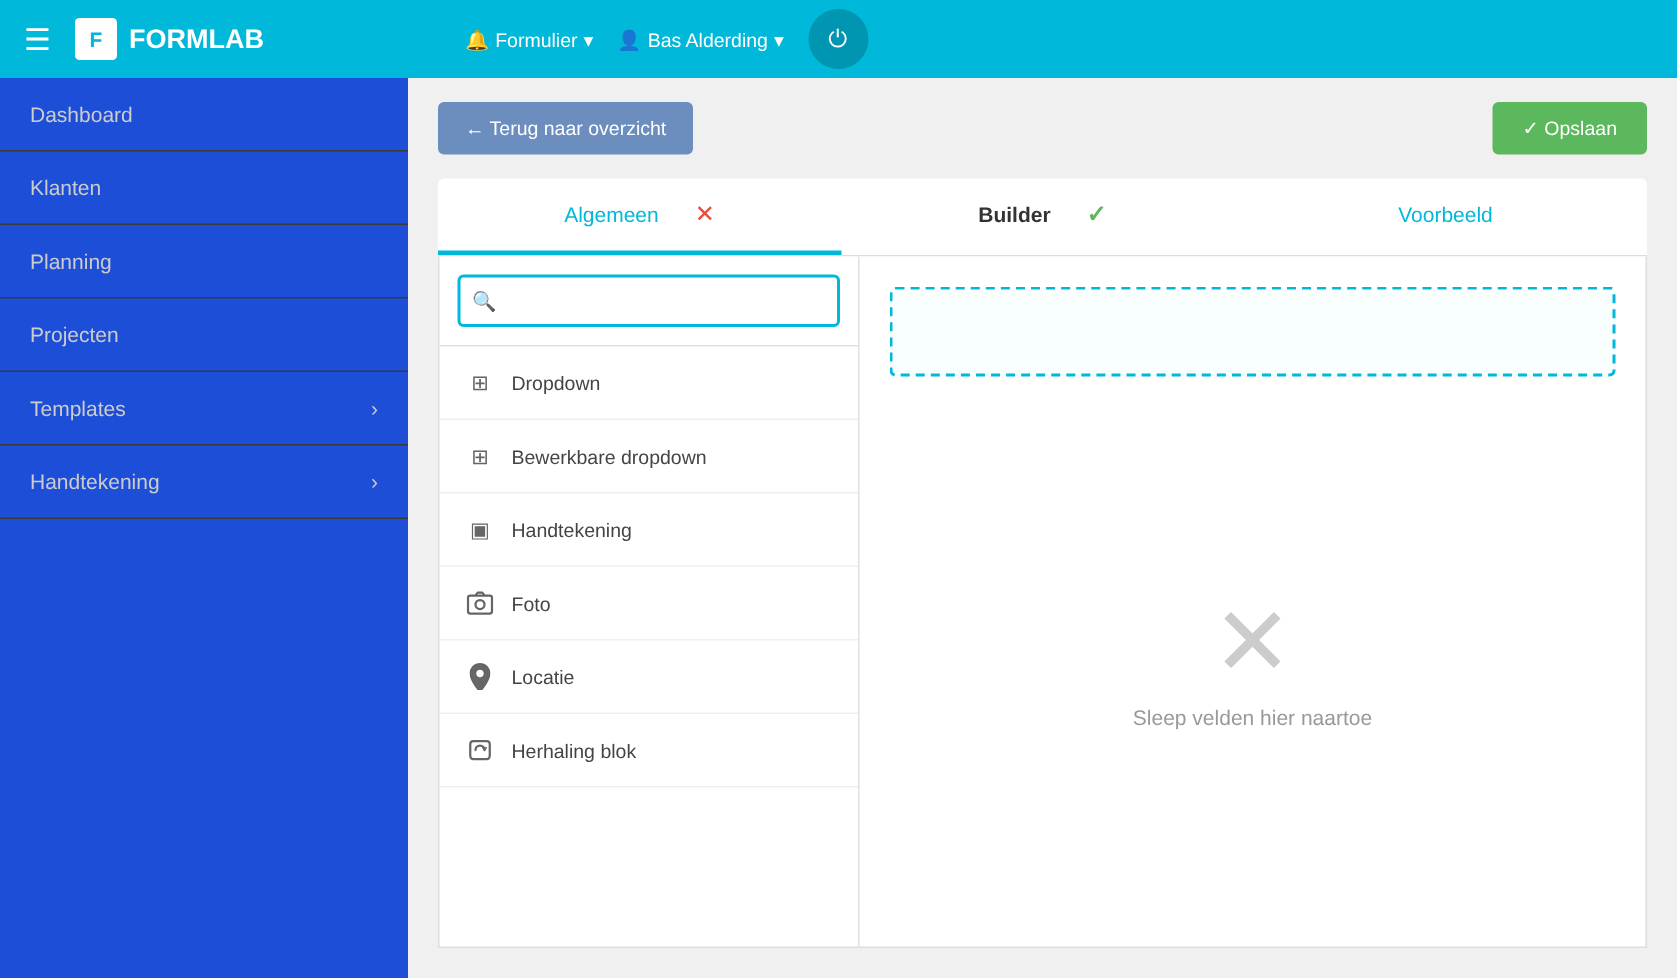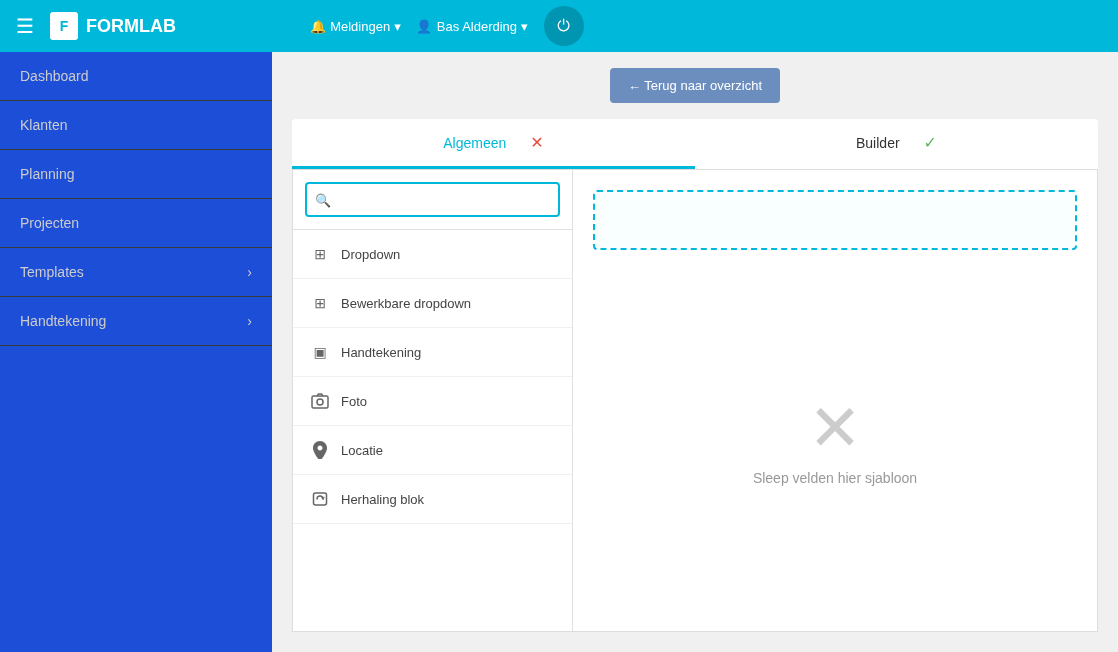--- a/index.html
+++ b/index.html
@@ -117,21 +117,20 @@
       overflow: hidden;
     }
 
     
     .action-bar {
       padding: 16px 20px;
       display: flex;
       align-items: center;
       justify-content: space-between;
       background: #f0f0f0;
-      flex-direction: column;
     }
     .back-btn {
       background: #6c8ebf;
       color: white;
       border: none;
       padding: 10px 18px;
       border-radius: 4px;
       font-size: 13px;
       cursor: pointer;
       display: flex;
@@ -170,20 +169,21 @@
       align-items: center;
       justify-content: center;
       gap: 24px;
     }
     .tab.active-blue {
       color: #00b8d9;
       border-bottom: 3px solid #00b8d9;
     }
     .tab.active-green {
       color: #333;
+      font-weight: bold;
     }
     .tab.preview-active {
       color: #00b8d9;
     }
     .tab-badge-red {
       color: #e74c3c;
       font-size: 16px;
     }
     .tab-badge-green {
       color: #5cb85c;
@@ -304,21 +304,21 @@
 
 <div class="header">
   <span class="hamburger">☰</span>
   <div class="header-logo">
     <div class="logo-icon">F</div>
     <span>FORMLAB</span>
   </div>
   <div class="header-right">
     <div class="header-notif">
       <span>🔔</span>
-      <span>Meldingen</span>
+      <span>Formulier</span>
       <span>▾</span>
     </div>
     <div class="header-user">
       <span>👤</span>
       <span>Bas Alderding</span>
       <span>▾</span>
     </div>
     <div class="header-power">
       <span>⏻</span>
     </div>
@@ -347,31 +347,35 @@
     <div class="sidebar-item">
       <span>Handtekening</span>
       <span>›</span>
     </div>
   </div>
 
   <div class="content">
 
     <div class="action-bar">
       <button class="back-btn">← Terug naar overzicht</button>
+      <button class="save-btn">✓ Opslaan</button>
     </div>
 
     <div class="tabs">
       <div class="tab active-blue">
         <span>Algemeen</span>
         <span class="tab-badge-red">✕</span>
       </div>
       <div class="tab active-green">
         <span>Builder</span>
         <span class="tab-badge-green">✓</span>
       </div>
+      <div class="tab preview-active">
+        <span>Voorbeeld</span>
+      </div>
     </div>
 
     <div class="builder-area">
 
       <div class="field-panel">
         <div class="search-box">
           <div class="search-wrapper">
             <span class="search-icon-inner">🔍</span>
             <input type="text" class="search-input" style="">
           </div>
@@ -417,20 +421,20 @@
             </div>
             <span>Herhaling blok</span>
           </div>
         </div>
       </div>
 
       <div class="drop-panel">
         <div class="drop-zone-top"></div>
         <div class="drop-placeholder">
           <div class="drop-x">✕</div>
-          <div class="drop-text">Sleep velden hier sjabloon</div>
+          <div class="drop-text">Sleep velden hier naartoe</div>
         </div>
       </div>
 
     </div>
 
   </div>
 </div>
 
 </body></html>

